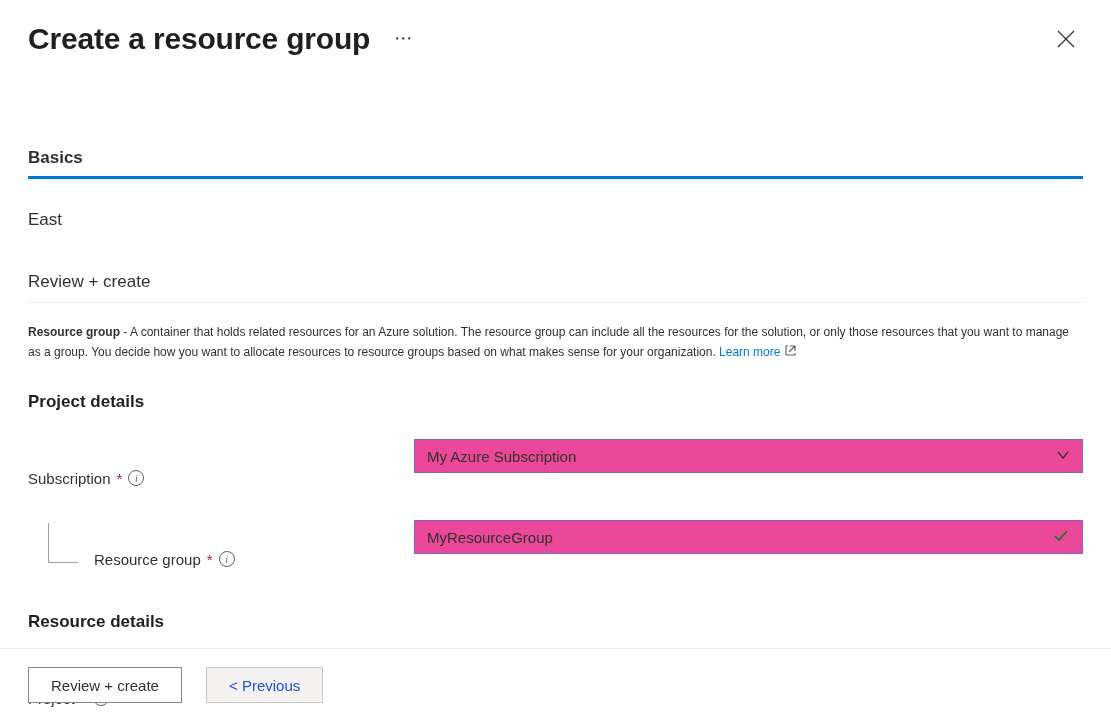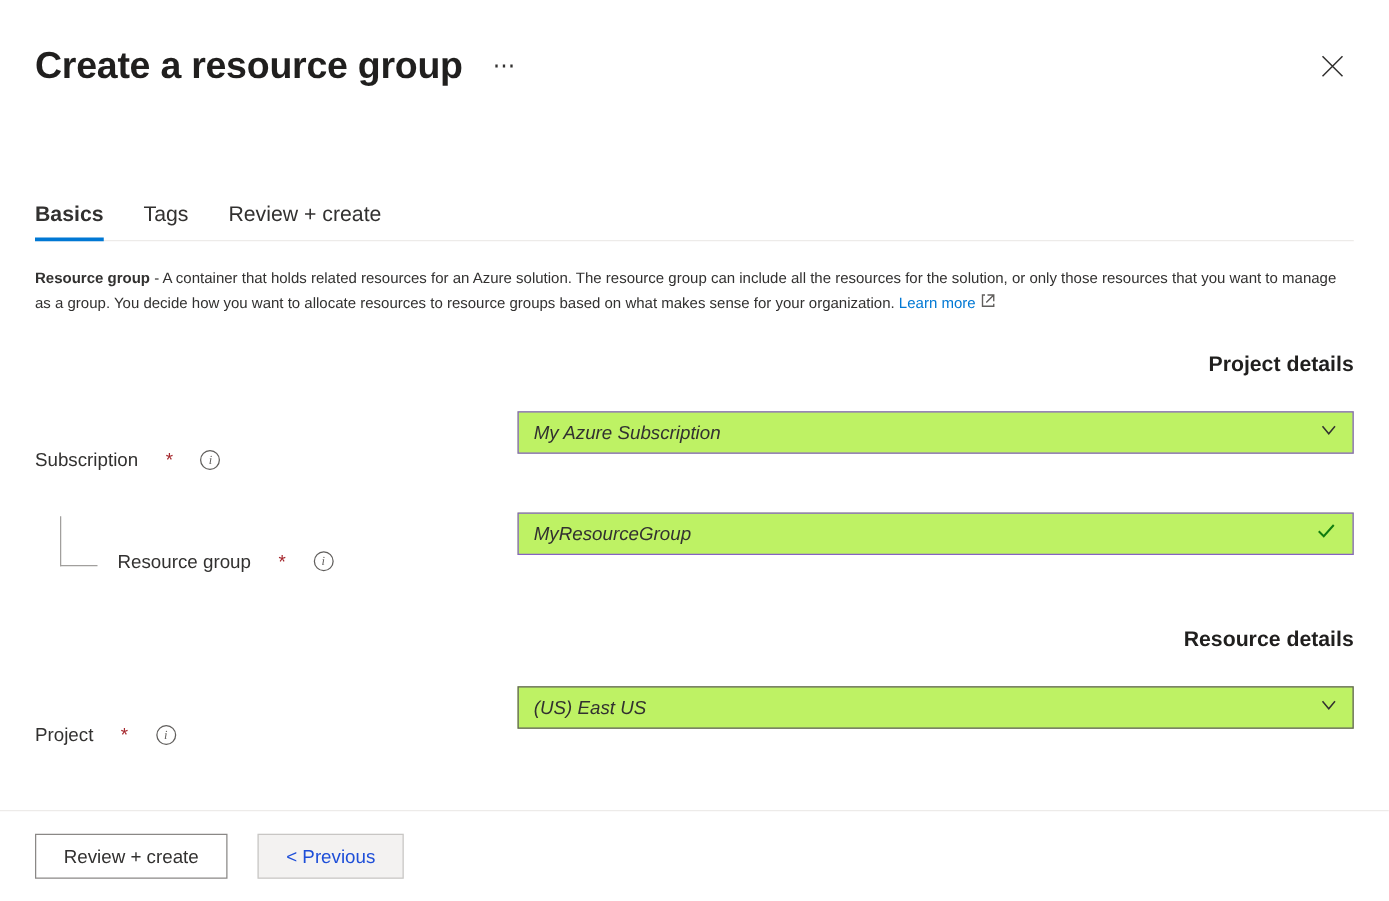--- a/index.html
+++ b/index.html
@@ -7,21 +7,21 @@
       font-family: "Segoe UI", -apple-system, BlinkMacSystemFont, sans-serif;
       font-size: 15px;
       color: #323130;
       background: #fff;
       width: 1111px;
       height: 721px;
       overflow: hidden;
       position: relative;
     }
     .page {
-      padding: 36px 28px 0 28px;
+      padding: 22px 28px 0 28px;
       position: relative;
       height: 100%;
     }
     .header-row {
       display: flex;
       align-items: center;
       justify-content: space-between;
     }
     .title-wrap {
       display: flex;
@@ -44,20 +44,21 @@
       cursor: pointer;
       padding: 4px;
       margin-right: 4px;
     }
     .close-icon svg { display: block; }
     .tabs {
       display: flex;
       gap: 32px;
       margin-top: 92px;
       border-bottom: 1px solid #edebe9;
+      flex-direction: column;
     }
     .tab {
       font-size: 17px;
       color: #323130;
       font-weight: 400;
       padding: 0 0 8px 0;
       cursor: pointer;
       border-bottom: 3px solid transparent;
       margin-bottom: -1px;
     }
@@ -81,34 +82,33 @@
     .ext-link-icon {
       display: inline-block;
       vertical-align: -1px;
       margin-left: 4px;
     }
     .section-title {
       font-size: 17px;
       font-weight: 600;
       margin-top: 28px;
       color: #201f1e;
-      text-align: right;
     }
     .section-title.resdet { margin-top: 44px; }
     .form-row {
       display: flex;
       align-items: center;
       margin-top: 14px;
     }
     .form-row.subrow { margin-top: 20px; }
     .label-col {
       width: 386px;
       display: flex;
       align-items: center;
-      gap: 22px;
+      gap: 6px;
       font-size: 15px;
       color: #323130;
       margin-top: 44px;
     }
     .label-col.nested {
       padding-left: 66px;
       position: relative;
     }
     .tree-line {
       position: absolute;
@@ -139,22 +139,21 @@
       position: relative;
       width: 669px;
       border: 1px solid #605e5c;
       height: 34px;
       padding: 0 12px;
       display: flex;
       align-items: center;
       justify-content: space-between;
       cursor: pointer;
       font-size: 15px;
-      background: #bef264;
-      font-style: italic;
+      background: #ec4899;
     }
     .select-field.active { border-color: #8661c5; }
     .select-value { color: #323130; }
     .chevron-down {
       color: #323130;
     }
     .checkmark { color: #107c10; }
     .footer {
       position: absolute;
       bottom: 0;
@@ -193,21 +192,21 @@
     </div>
     <div class="close-icon">
       <svg width="18" height="18" viewBox="0 0 18 18">
           <path d="M1 1 L17 17 M17 1 L1 17" stroke="#323130" stroke-width="1.2" fill="none"></path>
         </svg>
     </div>
   </div>
 
   <div class="tabs">
     <div class="tab active">Basics</div>
-    <div class="tab">Tags</div>
+    <div class="tab">East</div>
     <div class="tab">Review + create</div>
   </div>
 
   <p class="description">
     <span class="desc-bold">Resource group</span><span> - A container that holds related resources for an Azure solution. The resource group can include all the resources for the solution, or only those resources that you want to manage as a group. You decide how you want to allocate resources to resource groups based on what makes sense for your organization. </span><a class="learn-more"><span>Learn more</span><span class="ext-link-icon"><svg width="13" height="13" viewBox="0 0 13 13">
             <path d="M4 2 H2 V11 H11 V9 M6 2 H11 V7 M11 2 L5 8" stroke="#605e5c" stroke-width="1.1" fill="none"></path>
           </svg></span></a>
   </p>
 
   <h2 class="section-title">Project details</h2>
@@ -250,29 +249,19 @@
   </div>
 
   <h2 class="section-title resdet">Resource details</h2>
 
   <div class="form-row">
     <div class="label-col">
       <span>Project</span>
       <span class="required">*</span>
       <span class="info-icon">i</span>
     </div>
-    <div class="input-col">
-      <div class="select-field">
-        <span class="select-value">(US) East US</span>
-        <span class="chevron-down">
-          <svg width="14" height="14" viewBox="0 0 14 14">
-              <path d="M2 4 L7 10 L12 4" stroke="#323130" stroke-width="1.2" fill="none"></path>
-            </svg>
-        </span>
-      </div>
-    </div>
   </div>
 
   <div class="footer">
     <button class="btn">Review + create</button>
     <button class="btn" disabled="">&lt; Previous</button>
   </div>
 </div>
 
 </body></html>

